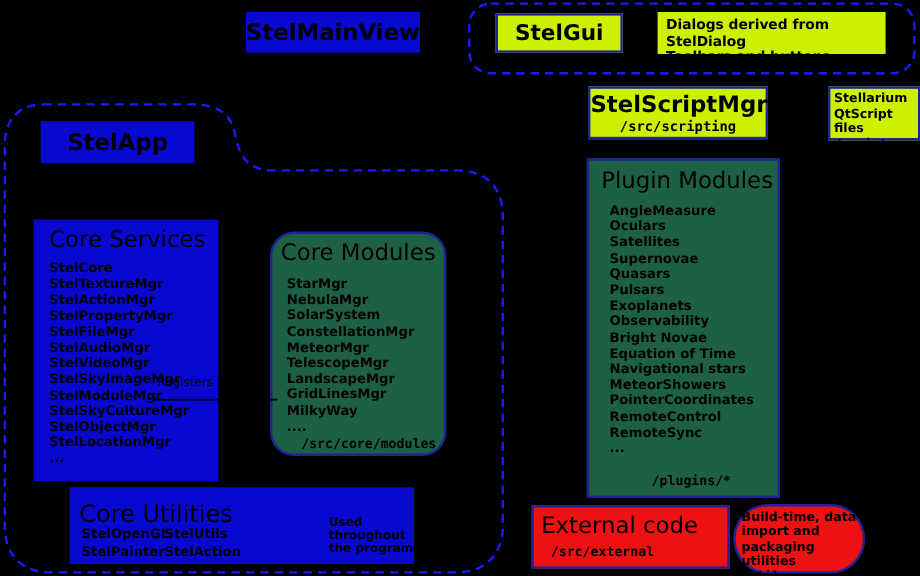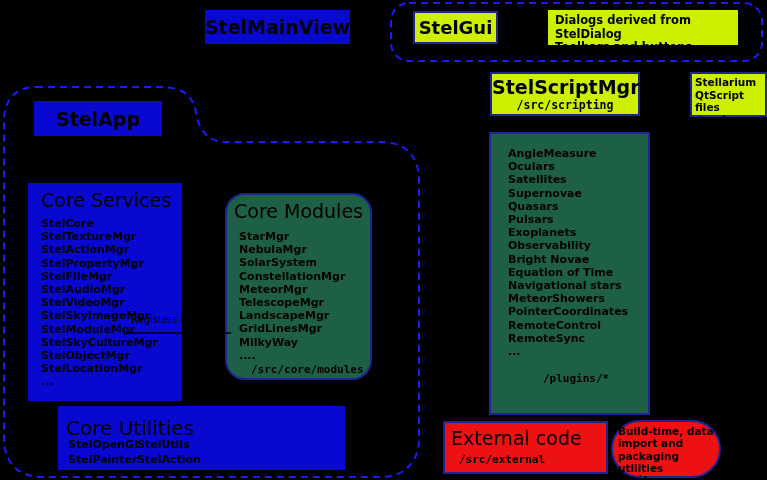--- a/index.html
+++ b/index.html
@@ -21,21 +21,21 @@
   .red{background:var(--c-box_red);border:2px solid var(--c-border_blue);}
   .center{display:flex;align-items:center;justify-content:center;}
   .biglabel{font-size:19px;font-weight:700;}
   .title{font-size:19px;font-weight:400;}
   .items{font-size:11px;font-weight:700;line-height:13.2px;white-space:pre-line;}
   .mono{font-family:"DejaVu Sans Mono",monospace;font-weight:700;font-size:11px;}
   .lines{white-space:pre-line;}
 
   
   .stelmainview{left:205px;top:10px;width:145px;height:34px;}
-  .gui-box{left:413px;top:11px;width:85px;height:33px;font-size:18px;font-weight:700;}
+  .gui-box{left:413px;top:11px;width:106px;height:33px;font-size:18px;font-weight:700;}
   .gui-note{left:548px;top:10px;width:190px;height:35px;padding:4px 7px;font-size:11.5px;font-weight:700;line-height:13.5px;border:none;}
   .scriptmgr{left:490px;top:72px;width:150px;height:44px;text-align:center;padding-top:2px;}
   .scriptmgr .title{font-weight:700;}
   .scriptmgr .mono{font-size:11.5px;}
   .scripts-note{left:690px;top:72px;width:77px;height:45px;padding:2px 3px;font-size:10.5px;font-weight:700;line-height:12.5px;}
   .scripts-note .mono{font-size:10.5px;}
 
   
   .stelapp{left:34px;top:101px;width:128px;height:35px;}
   .core-services{left:28px;top:183px;width:154px;height:218px;padding:6px 0 0 13px;}
@@ -127,20 +127,21 @@
 MeteorMgr
 TelescopeMgr
 LandscapeMgr
 GridLinesMgr
 MilkyWay
 ....</div>
     <span class="mono">/src/core/modules</span>
   </div>
 
   <div class="box green plugin-modules">
+    <div class="title">Plugin Modules</div>
     <div class="items">AngleMeasure
 Oculars
 Satellites
 Supernovae
 Quasars
 Pulsars
 Exoplanets
 Observability
 Bright Novae
 Equation of Time
@@ -152,20 +153,22 @@
 ...</div>
     <span class="mono">/plugins/*</span>
   </div>
 
   <div class="box blue core-utilities">
     <div class="cu-title">Core Utilities</div>
     <div class="cu-col1">StelOpenGL
 StelPainter</div>
     <div class="cu-col2">StelUtils
 StelAction</div>
+    <div class="cu-note">Used throughout
+the program</div>
   </div>
 
   <div class="box red external-code">
     <div class="title">External code</div>
     <span class="mono">/src/external</span>
   </div>
 
   <div class="box red util-note">
     <div class="lines">Build-time, data
 import and

